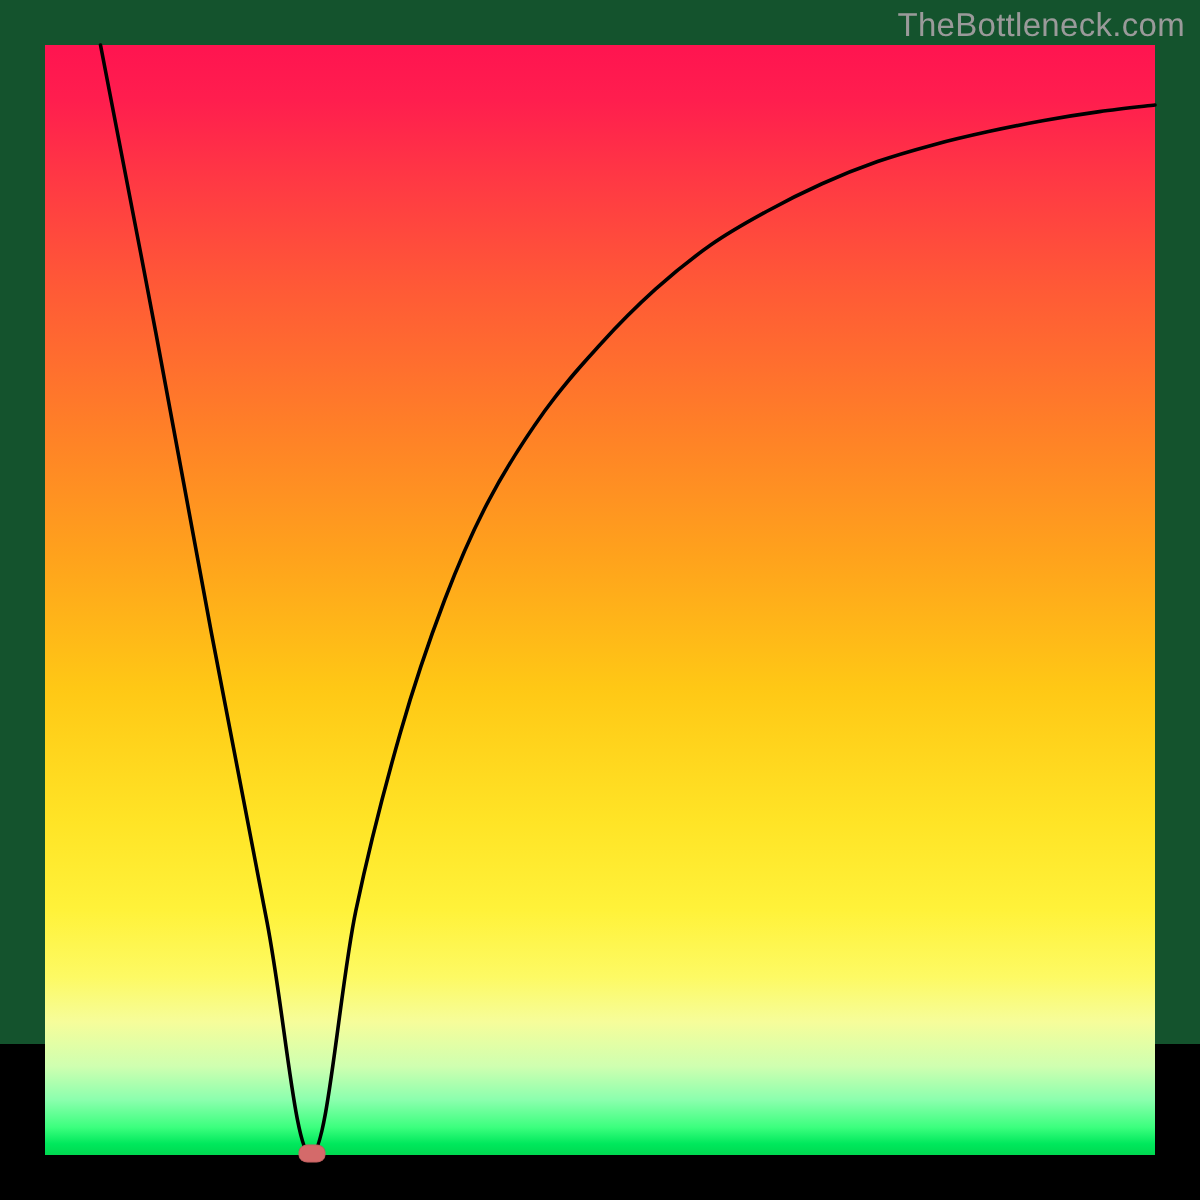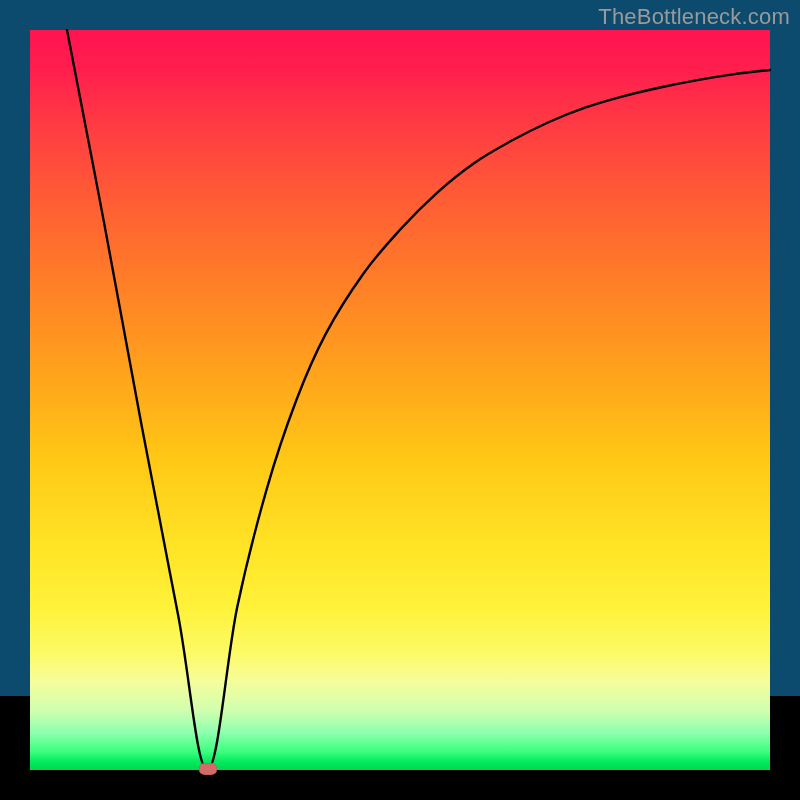--- a/index.html
+++ b/index.html
@@ -8,21 +8,21 @@
     width: 800px;
     height: 800px;
     background: #000;
     overflow: hidden;
     font-family: Arial, Helvetica, sans-serif;
   }
   .frame {
     position: relative;
     width: 800px;
     height: 696px;
-    background: #0c4a6e;
+    background: #14532d;
   }
   .plot-area {
     position: absolute;
     left: 30px;
     top: 30px;
     width: 740px;
     height: 740px;
     background: linear-gradient(to bottom,
       #ff1450 0%,
       #ff1e4e 5%,

